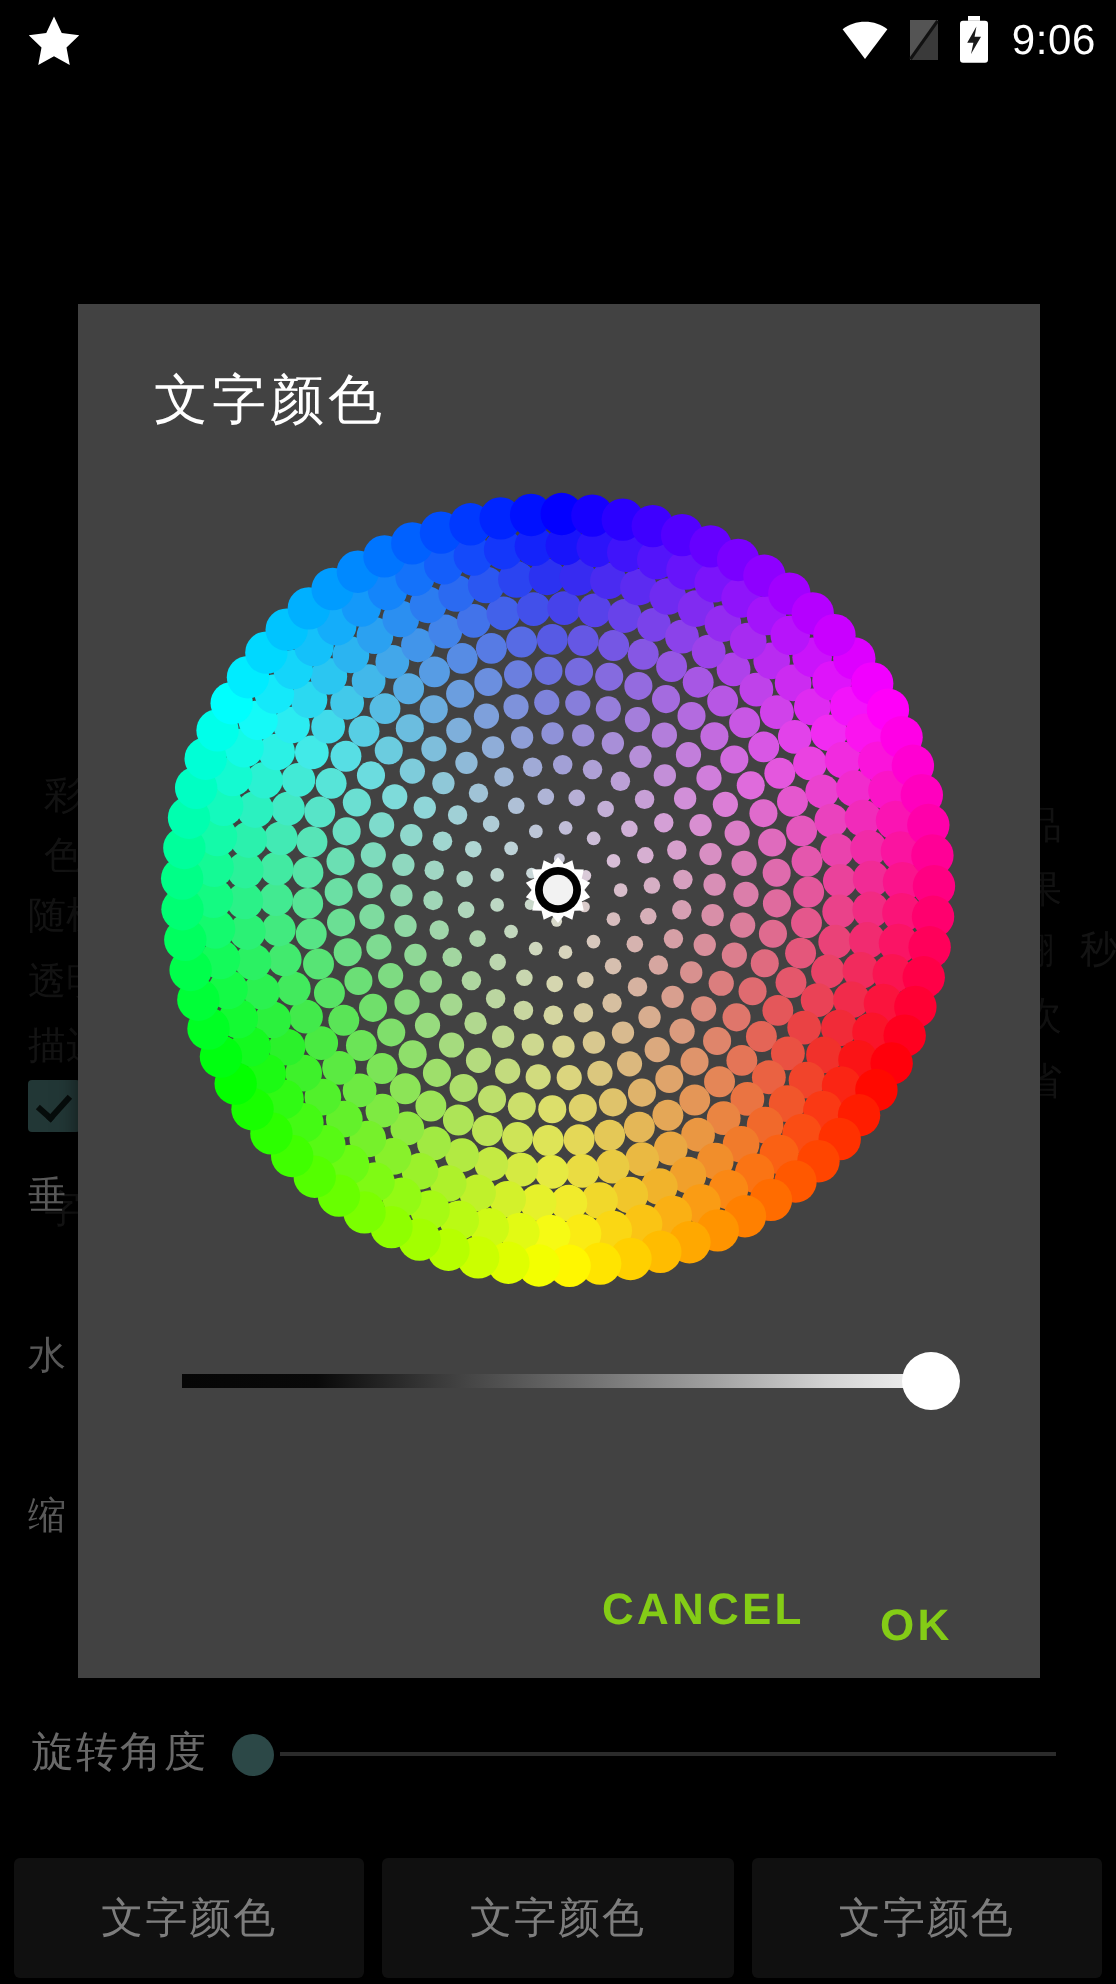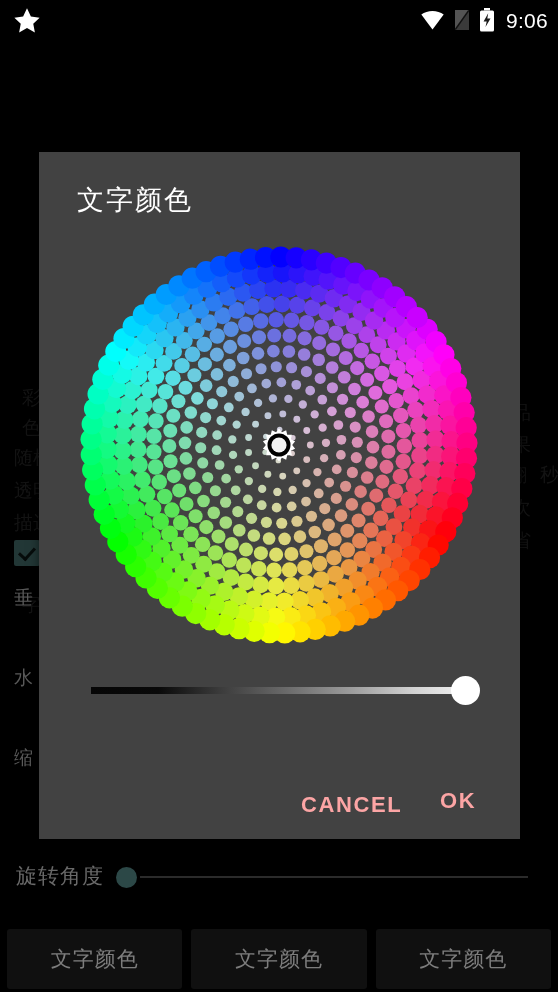--- a/index.html
+++ b/index.html
@@ -189,30 +189,30 @@
   
   .dlg-actions {
     position: absolute;
     left: 0; top: 620px;
     width: 481px; height: 60px;
   }
   .dlg-btn {
     position: absolute;
     background: none;
     border: none;
-    color: #fca5a5;
+    color: #84cc16;
     font-size: 22px;
     font-family: inherit;
     font-weight: bold;
     letter-spacing: 1.6px;
     cursor: pointer;
     padding: 8px 10px;
   }
   .dlg-btn.cancel { left: 252px; top: 12px; }
-  .dlg-btn.ok     { left: 391px; top: 8px; text-align: center; }
+  .dlg-btn.ok     { left: 391px; top: 20px; text-align: center; }
 </style>
 </head>
 <body>
 
 <div class="bg-layer" id="bgLayer">
     <div class="bg-row dim" style="left: 22px; top: 345px;">彩</div>
     <div class="bg-row dim" style="left: 22px; top: 375px;">色</div>
     <div class="bg-row dim" style="left: 14px; top: 405px;">随机</div>
     <div class="bg-row dim" style="left: 14px; top: 438px;">透明</div>
     <div class="bg-row dim" style="left: 14px; top: 470px;">描边</div>

